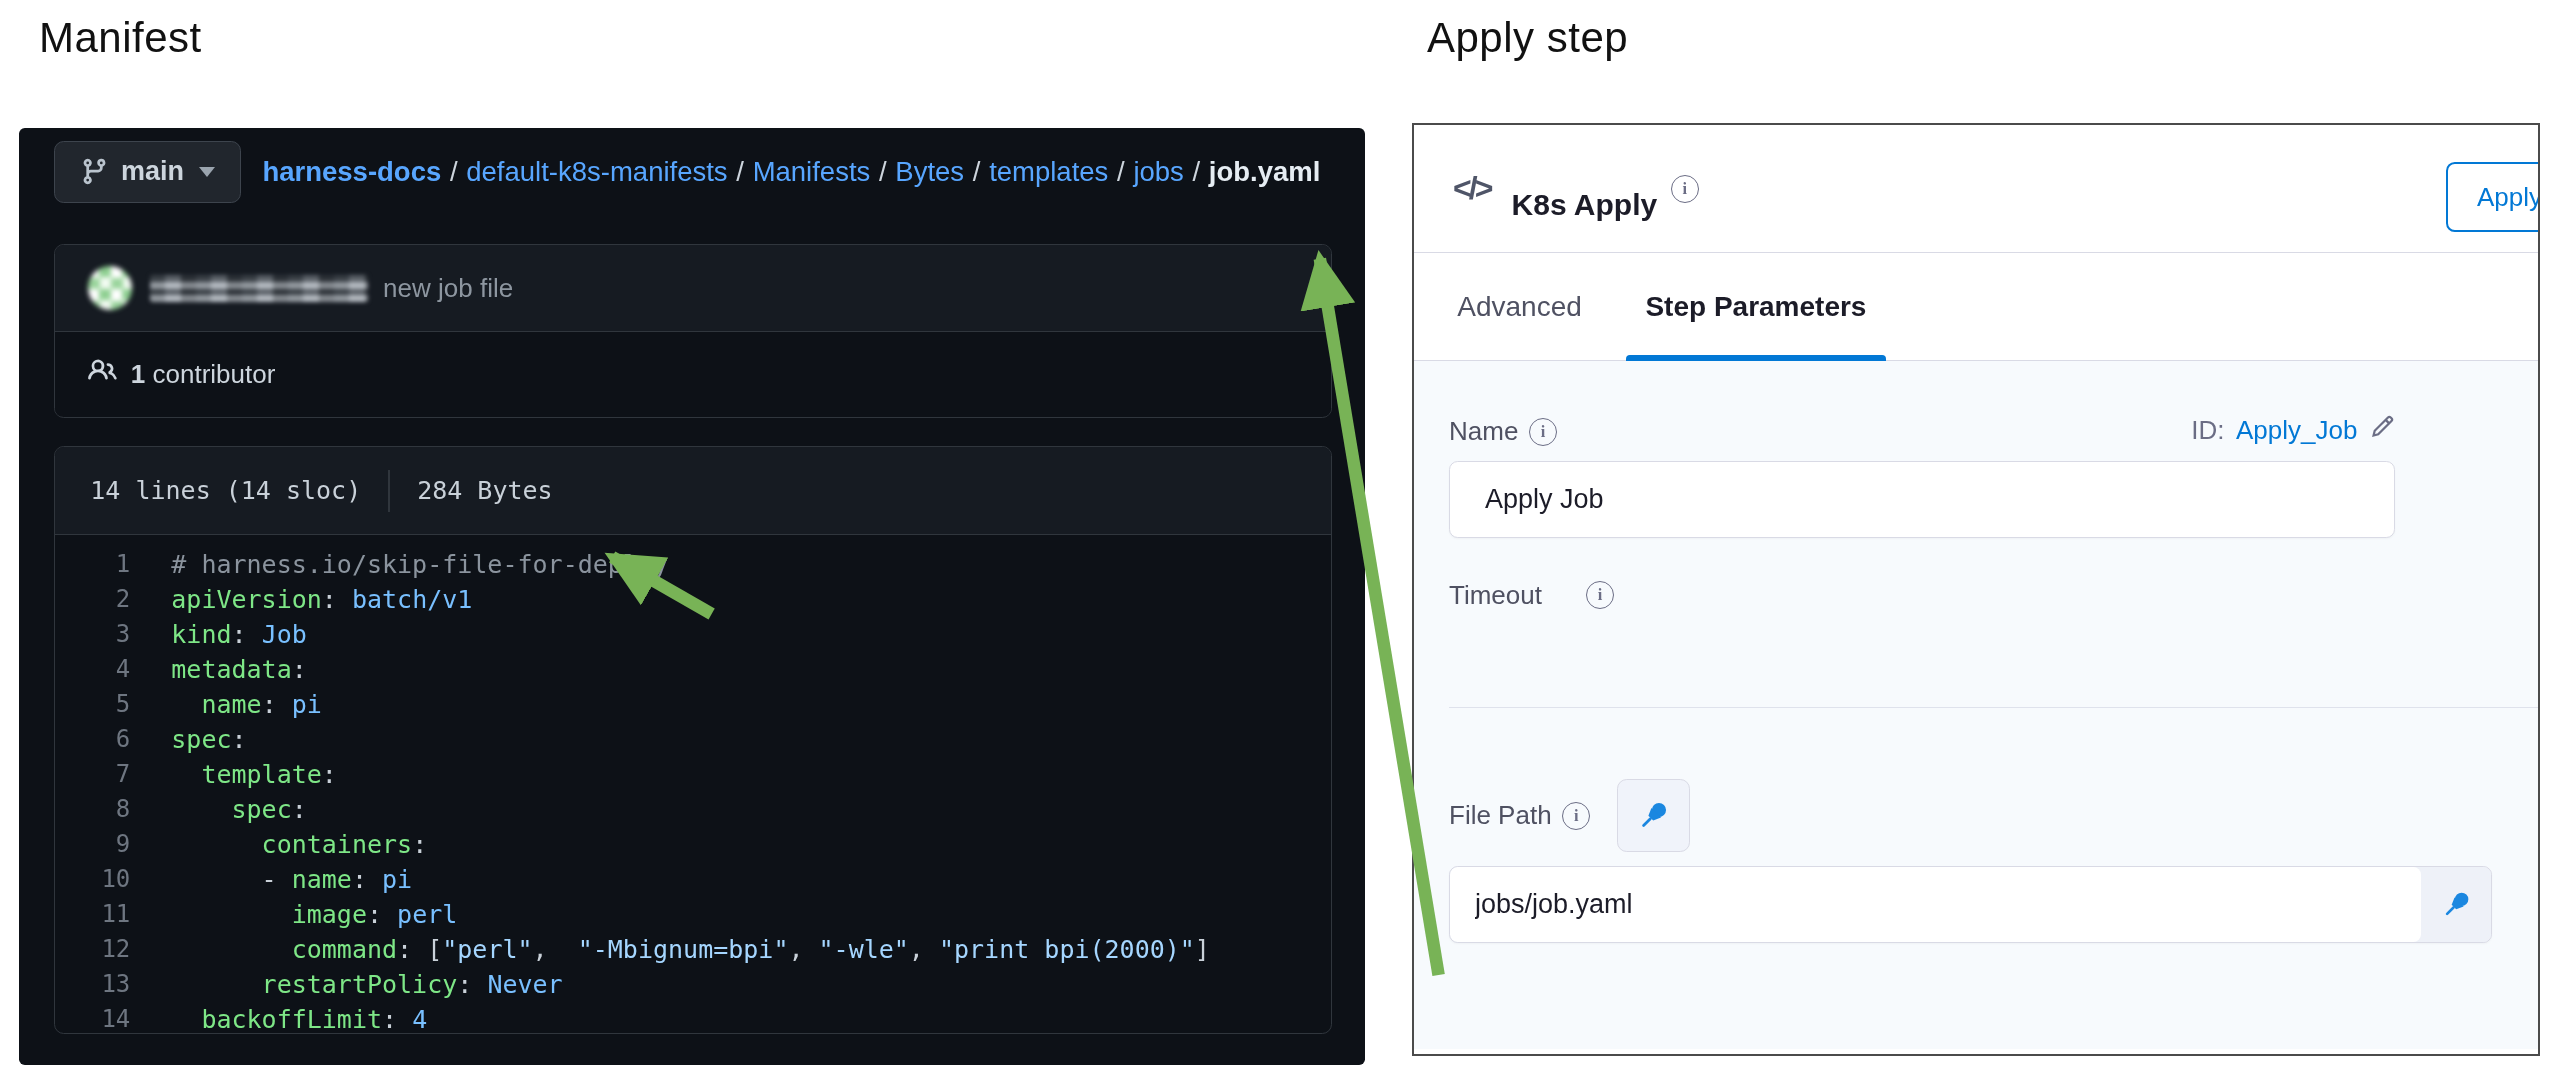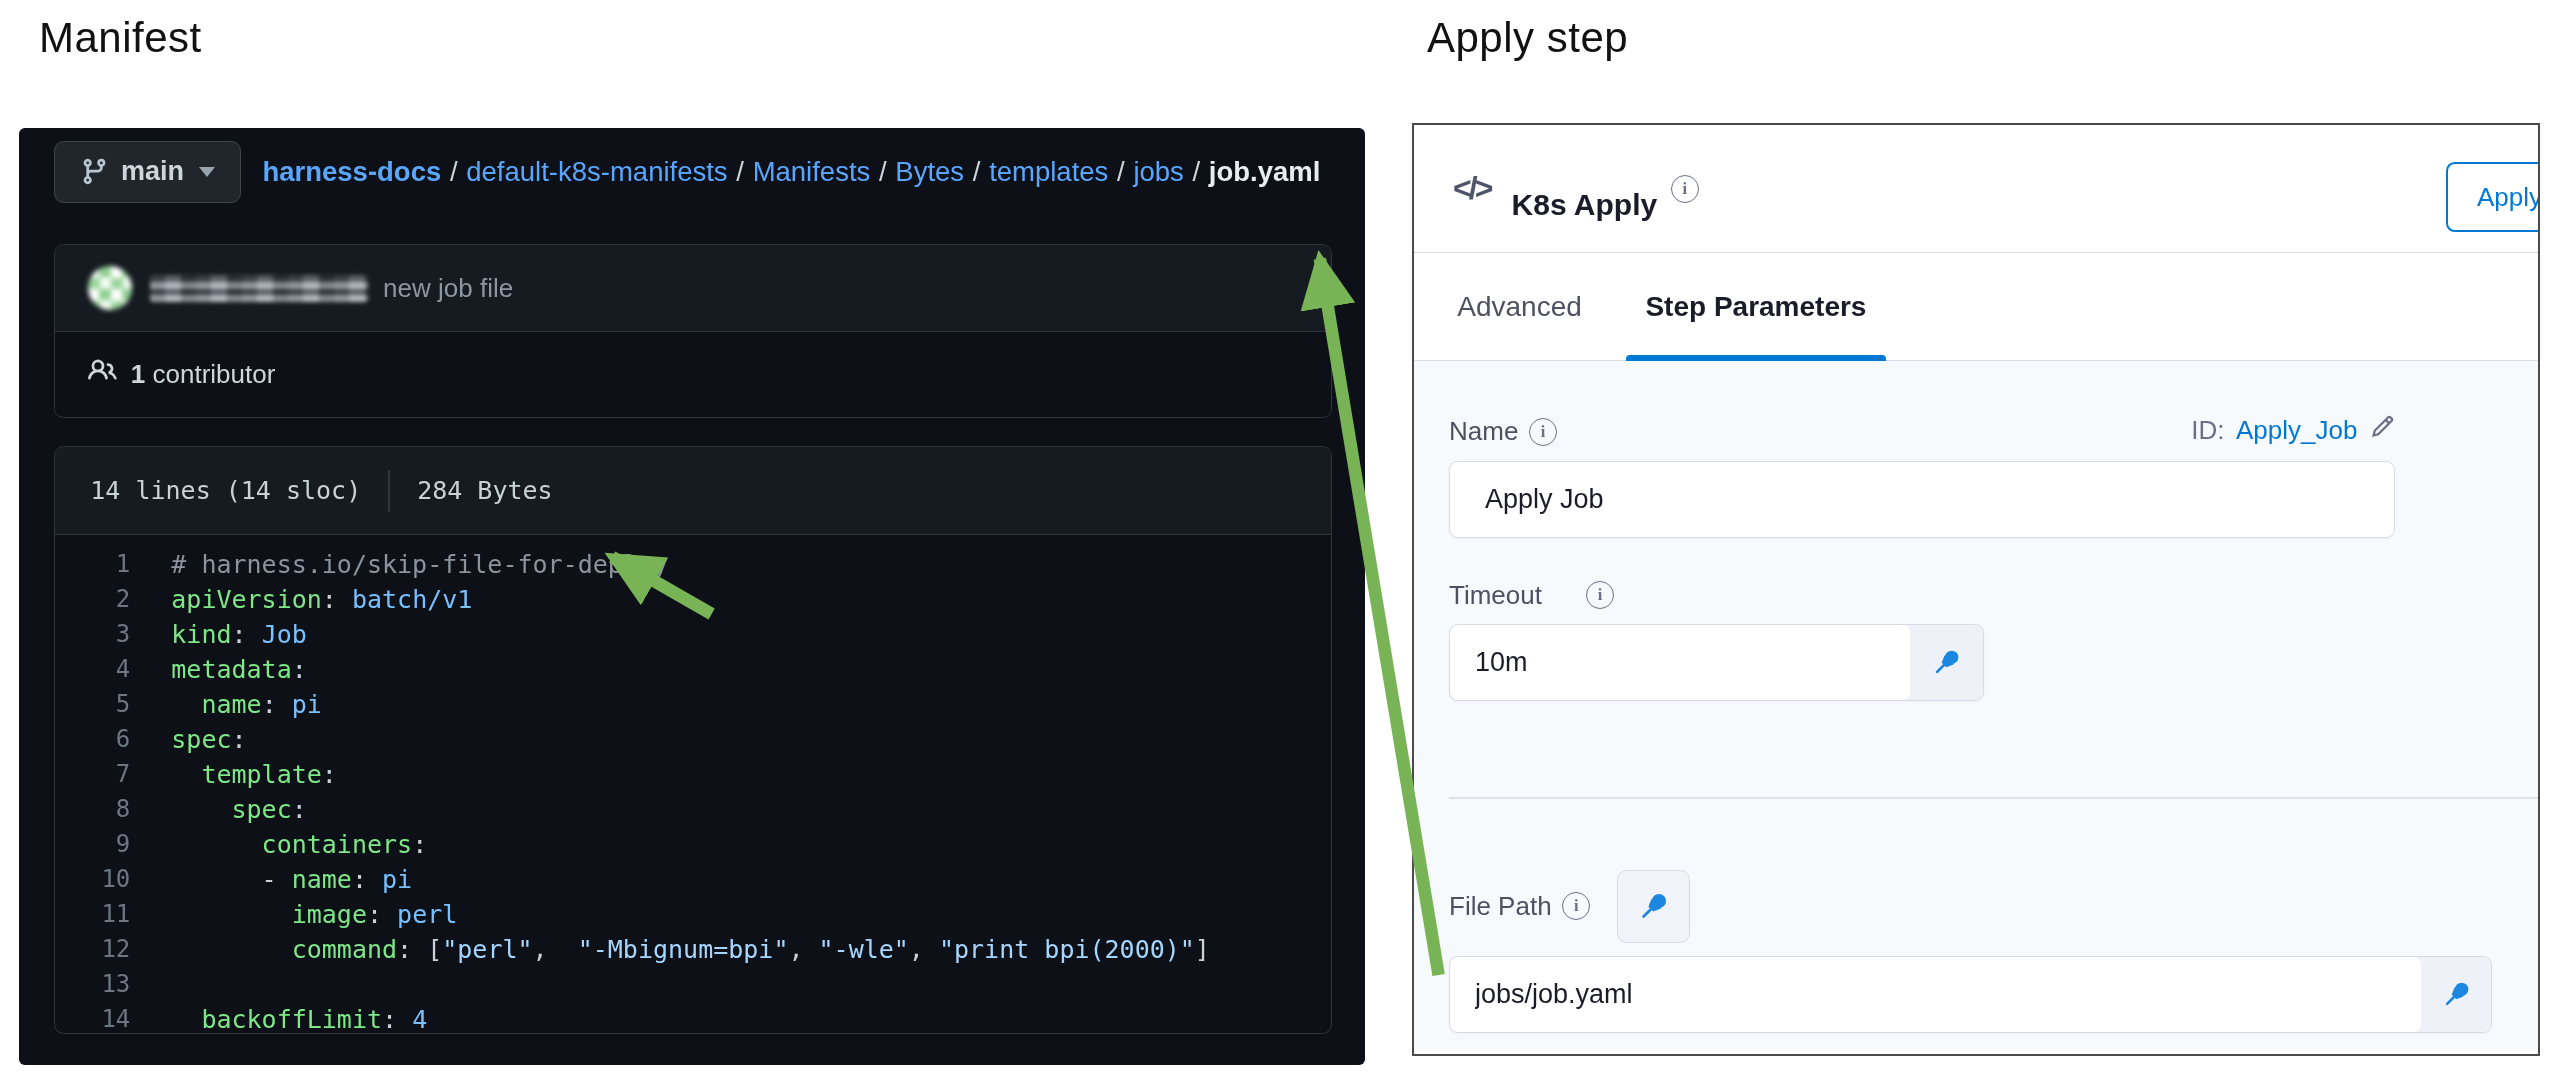--- a/index.html
+++ b/index.html
@@ -252,20 +252,21 @@
         <div class="code-line">
           <span class="ln">11</span>
           <span class="lt"><span class="tok-pun">        </span><span class="tok-key">image</span><span class="tok-pun">: </span><span class="tok-val">perl</span></span>
         </div>
         <div class="code-line">
           <span class="ln">12</span>
           <span class="lt"><span class="tok-pun">        </span><span class="tok-key">command</span><span class="tok-pun">: </span><span class="tok-pun">[</span><span class="tok-str">"perl"</span><span class="tok-pun">,  </span><span class="tok-str">"-Mbignum=bpi"</span><span class="tok-pun">, </span><span class="tok-str">"-wle"</span><span class="tok-pun">, </span><span class="tok-str">"print bpi(2000)"</span><span class="tok-pun">]</span></span>
         </div>
         <div class="code-line">
           <span class="ln">13</span>
+          <span class="lt"><span class="tok-pun">      </span><span class="tok-key">restartPolicy</span><span class="tok-pun">: </span><span class="tok-val">Never</span></span>
         </div>
         <div class="code-line">
           <span class="ln">14</span>
           <span class="lt"><span class="tok-pun">  </span><span class="tok-key">backoffLimit</span><span class="tok-pun">: </span><span class="tok-num">4</span></span>
         </div>
       </div>
   </div>
 </div>
 
 <h1 class="pane-title" id="apply-title">Apply step</h1>
@@ -302,32 +303,20 @@
             <path d="M12.8 4.5l2.7 2.7"></path>
           </svg>
         </span>
       </span>
     </div>
     <input class="text-input" id="name-input" type="text" value="Apply Job" style="">
 
     <div class="field-label" id="timeout-label">
       <span>Timeout</span>
       <span class="info-dot">i</span>
-    </div>
-    <div class="pin-input" id="timeout-wrap">
-      <input type="text" value="10m" style="">
-      <span class="pin-suffix">
-        <svg class="pin-ico" width="35" height="35" viewBox="0 0 24 24" aria-hidden="true">
-          <g transform="rotate(45 12 12)" fill="#1b87e0">
-            <circle cx="12" cy="7" r="4.6"></circle>
-            <path d="M7.6 9.5h8.8l-2.2 5h-4.4z"></path>
-            <rect x="11.1" y="14" width="1.8" height="8" rx="0.9"></rect>
-          </g>
-        </svg>
-      </span>
     </div>
 
     <div class="body-divider"></div>
 
     <div class="filepath-row">
       <span class="field-label">
         <span>File Path</span>
         <span class="info-dot">i</span>
       </span>
       <button class="pin-btn">

